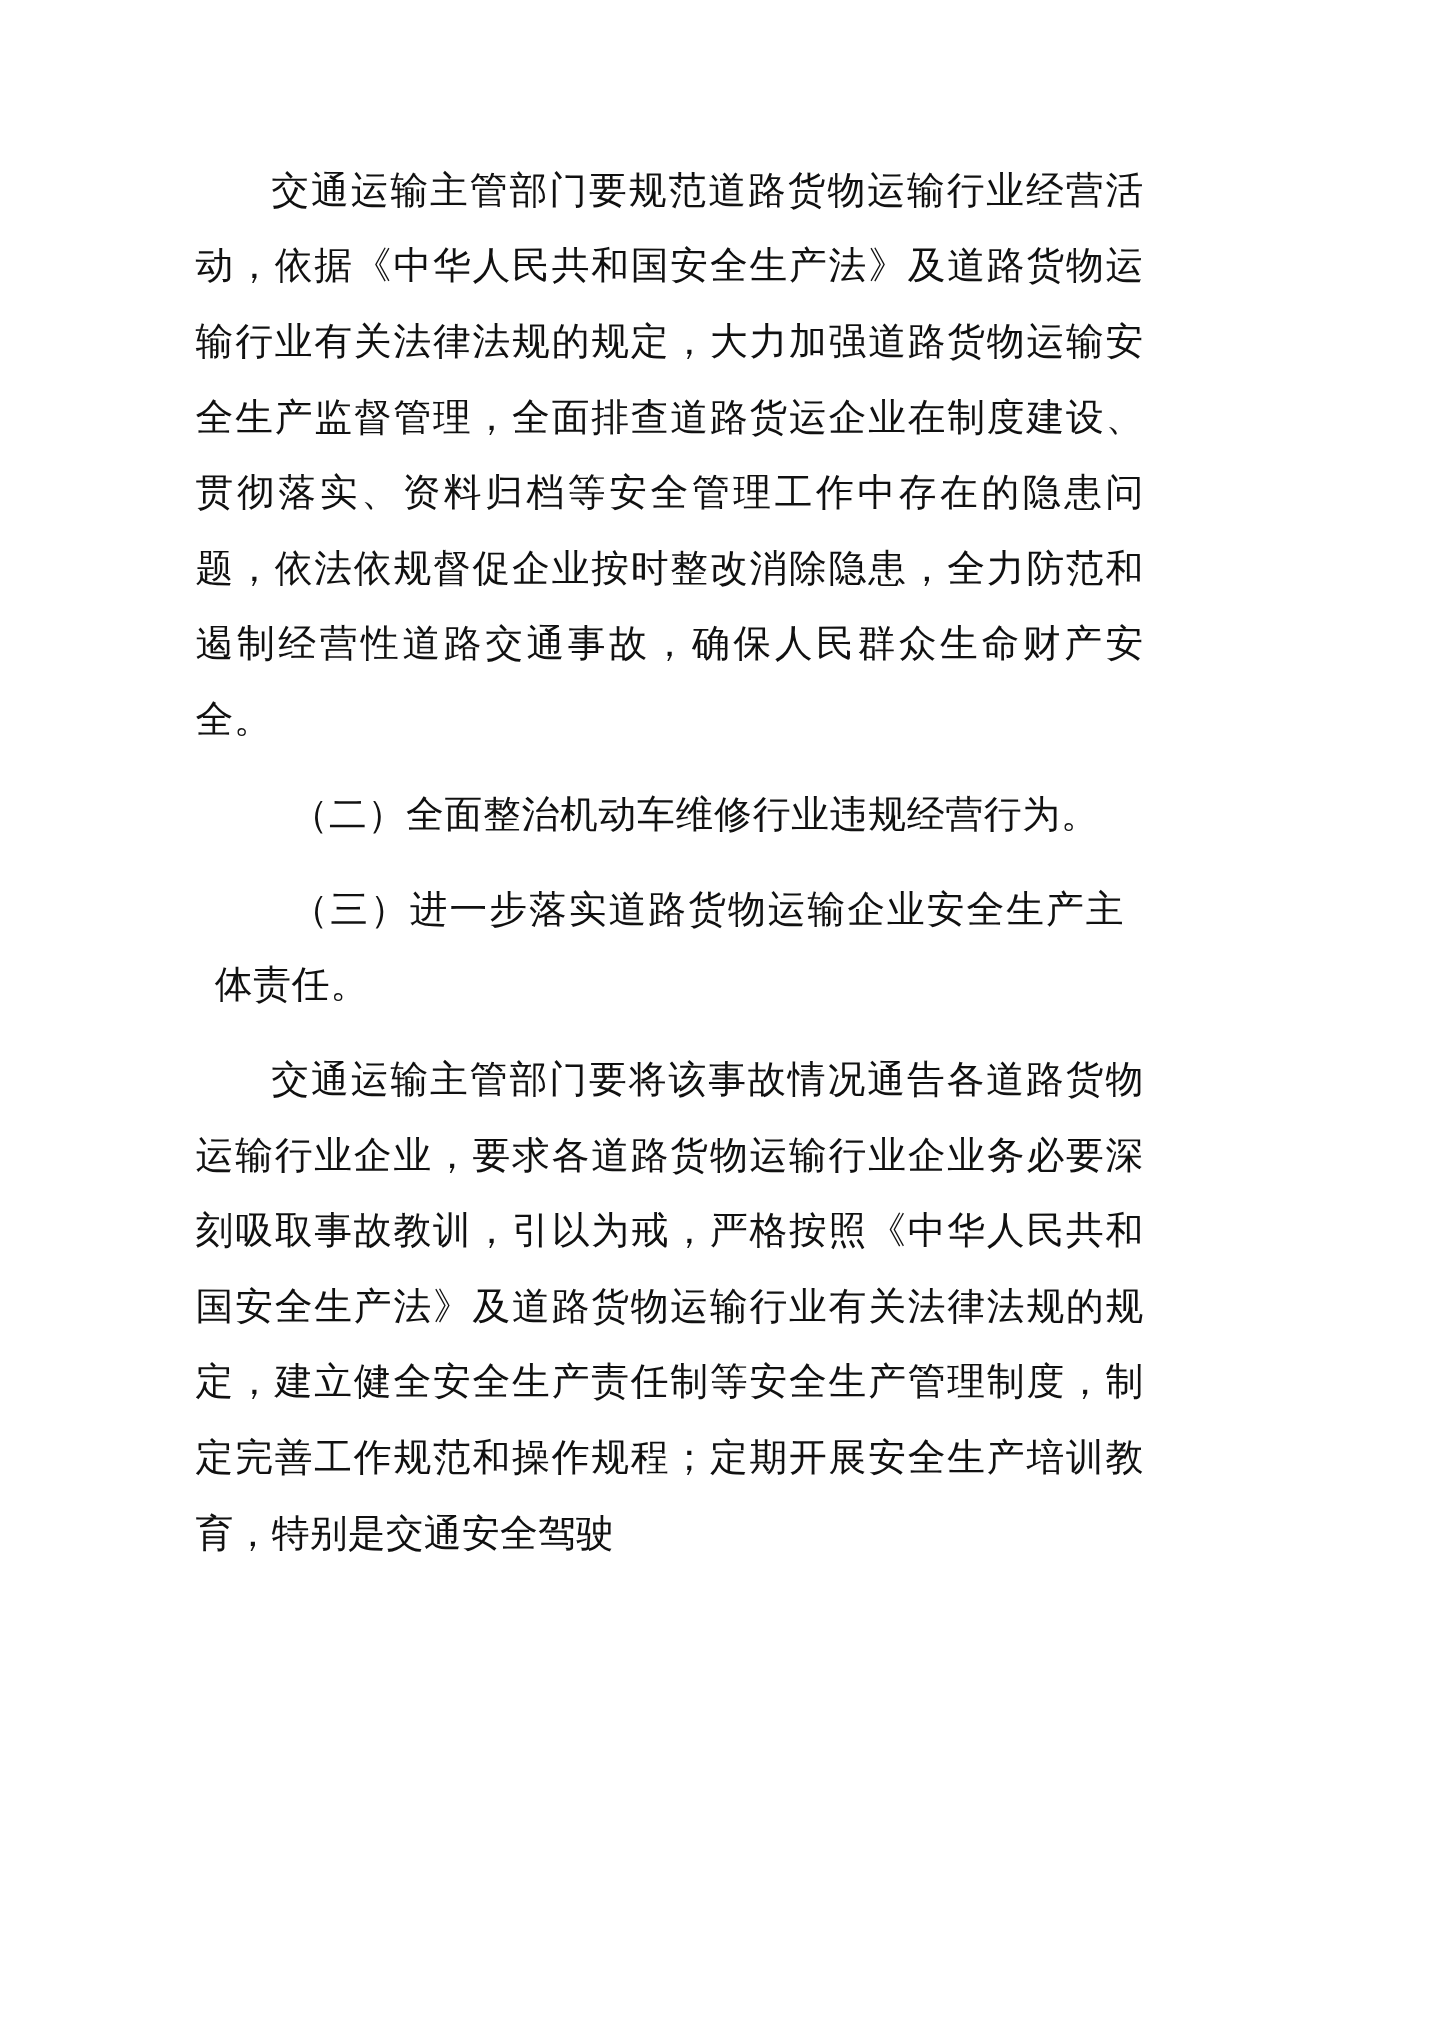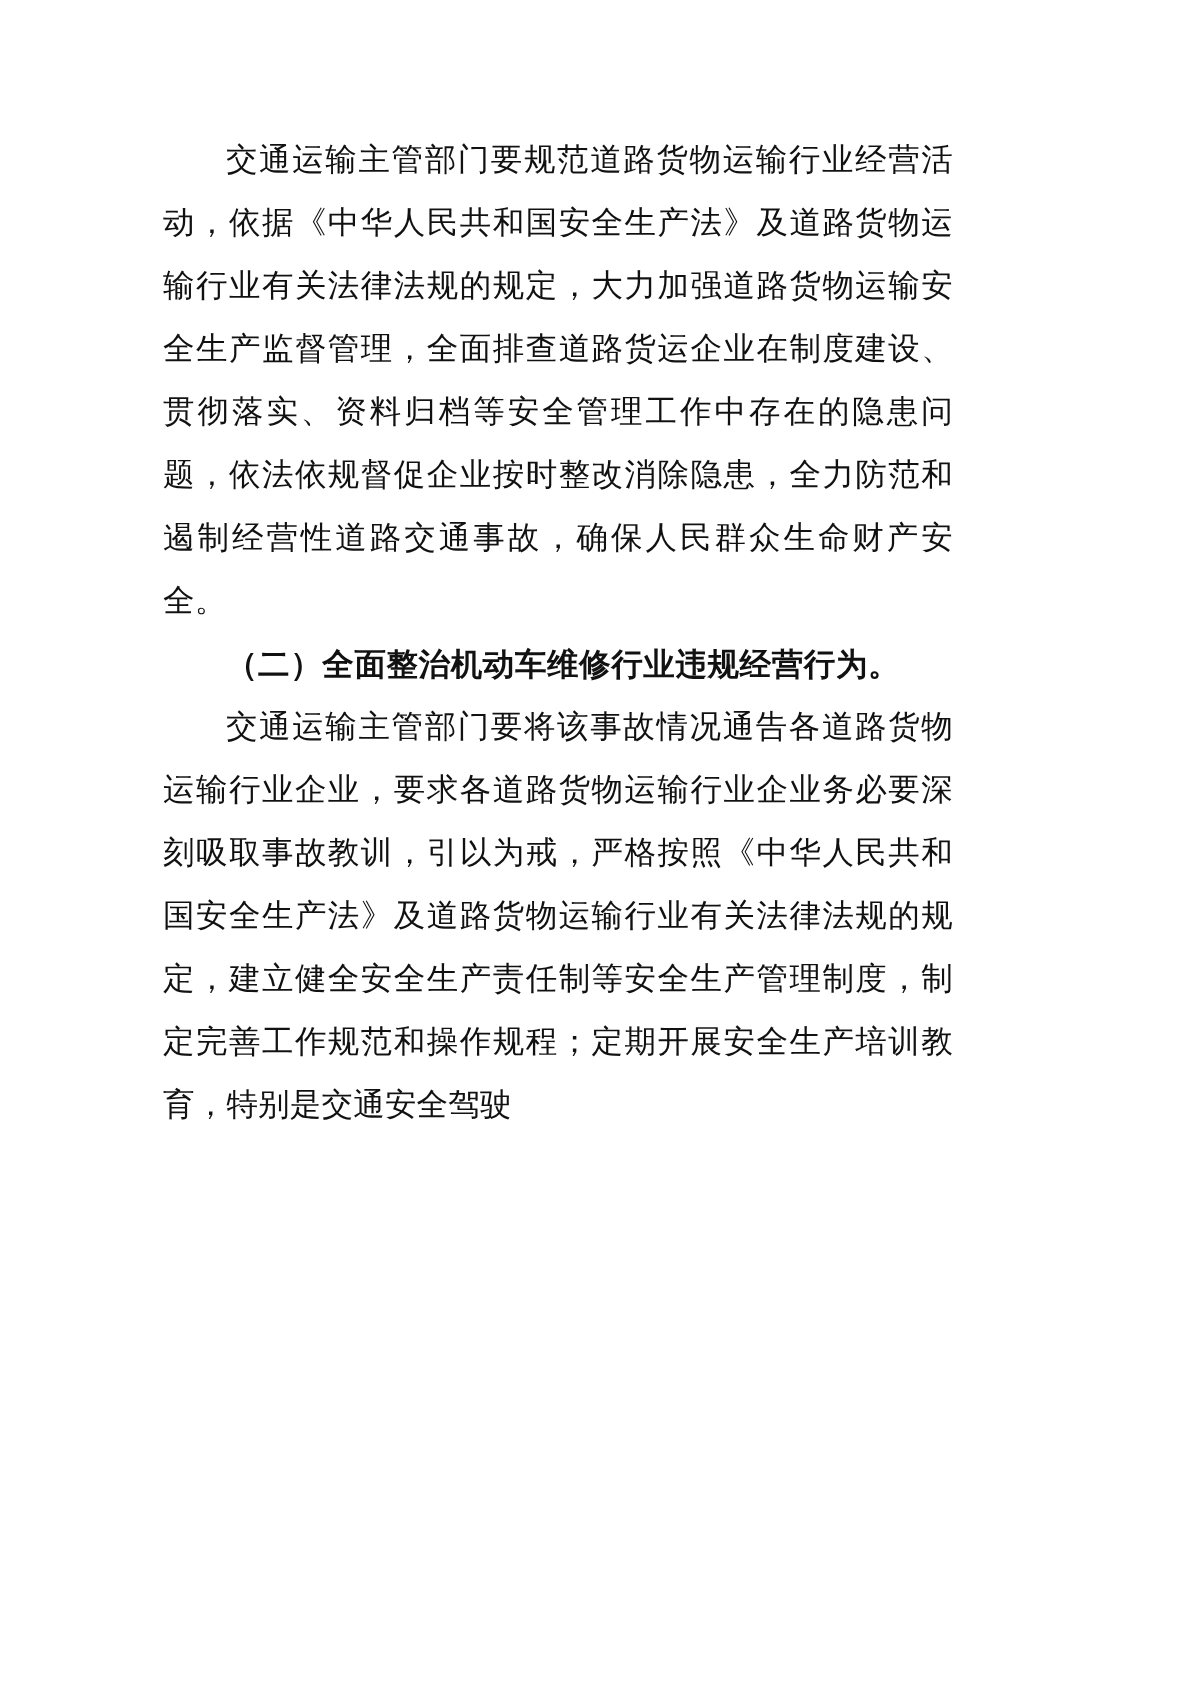--- a/index.html
+++ b/index.html
@@ -27,43 +27,44 @@
     margin: 0 0 0 0;
     font-size: 31.5px;
     line-height: 63px;
     text-align: justify;
     text-justify: inter-ideograph;
     text-indent: 63px;
     letter-spacing: 0.2px;
     font-weight: 400;
   }
   p.heading-para {
-    margin: 0;
+    margin: 16px;
     font-size: 31.5px;
     line-height: 63px;
     text-align: justify;
     text-justify: inter-ideograph;
     text-indent: 63px;
-    font-weight: bold;
+    font-weight: normal;
     letter-spacing: 0.6px;
   }
   .page-number {
     position: absolute;
     left: 0;
     right: 0;
     top: 1440px;
     text-align: center;
     font-size: 22px;
     font-family: "DejaVu Serif", "Liberation Serif", serif;
     color: #111111;
   }
 </style>
 </head>
 <body>
 
 <div class="page">
   <div class="content">
     <p class="body-para">交通运输主管部门要规范道路货物运输行业经营活动，依据《中华人民共和国安全生产法》及道路货物运输行业有关法律法规的规定，大力加强道路货物运输安全生产监督管理，全面排查道路货运企业在制度建设、贯彻落实、资料归档等安全管理工作中存在的隐患问题，依法依规督促企业按时整改消除隐患，全力防范和遏制经营性道路交通事故，确保人民群众生命财产安全。</p>
     <p class="heading-para">（二）全面整治机动车维修行业违规经营行为。</p>
+    <p class="heading-para">（三）进一步落实道路货物运输企业安全生产主体责任。</p>
     <p class="body-para">交通运输主管部门要将该事故情况通告各道路货物运输行业企业，要求各道路货物运输行业企业务必要深刻吸取事故教训，引以为戒，严格按照《中华人民共和国安全生产法》及道路货物运输行业有关法律法规的规定，建立健全安全生产责任制等安全生产管理制度，制定完善工作规范和操作规程；定期开展安全生产培训教育，特别是交通安全驾驶</p>
   </div>
   <div class="page-number">10</div>
 </div>
 
 </body></html>

